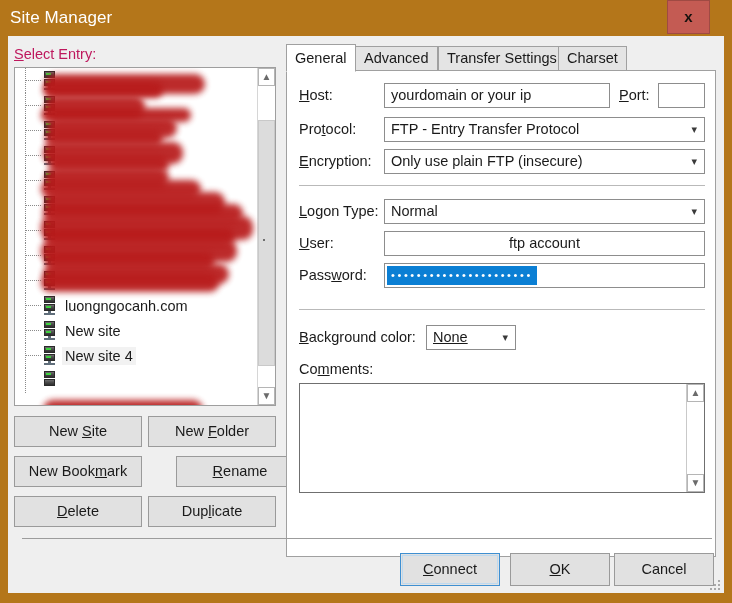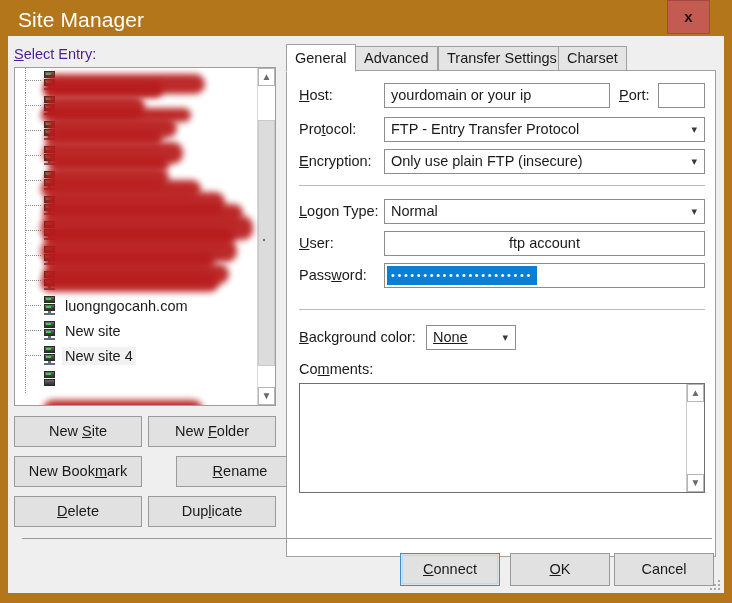--- a/index.html
+++ b/index.html
@@ -25,23 +25,23 @@
   }
   .titlebar {
     position: absolute;
     left: 0; top: 0;
     width: 732px;
     height: 36px;
     background: #b4761a;
   }
   .title-text {
     position: absolute;
-    left: 18px;
+    left: 10px;
     top: 8px;
-    font-size: 21px;
+    font-size: 17px;
     color: #ffffff;
     letter-spacing: .1px;
     white-space: nowrap;
   }
   .close-btn {
     position: absolute;
     right: 22px;
     top: 0;
     width: 43px;
     height: 34px;
@@ -66,21 +66,21 @@
     background: #efefef;
     box-sizing: border-box;
   }
 
   
   .label-select {
     position: absolute;
     left: 6px;
     top: 10px;
     font-size: 14.5px;
-    color: #4c1d95;
+    color: #be185d;
   }
   .treebox {
     position: absolute;
     left: 6px;
     top: 31px;
     width: 262px;
     height: 339px;
     background: #ffffff;
     border: 1px solid #9e9e9e;
     box-sizing: border-box;

